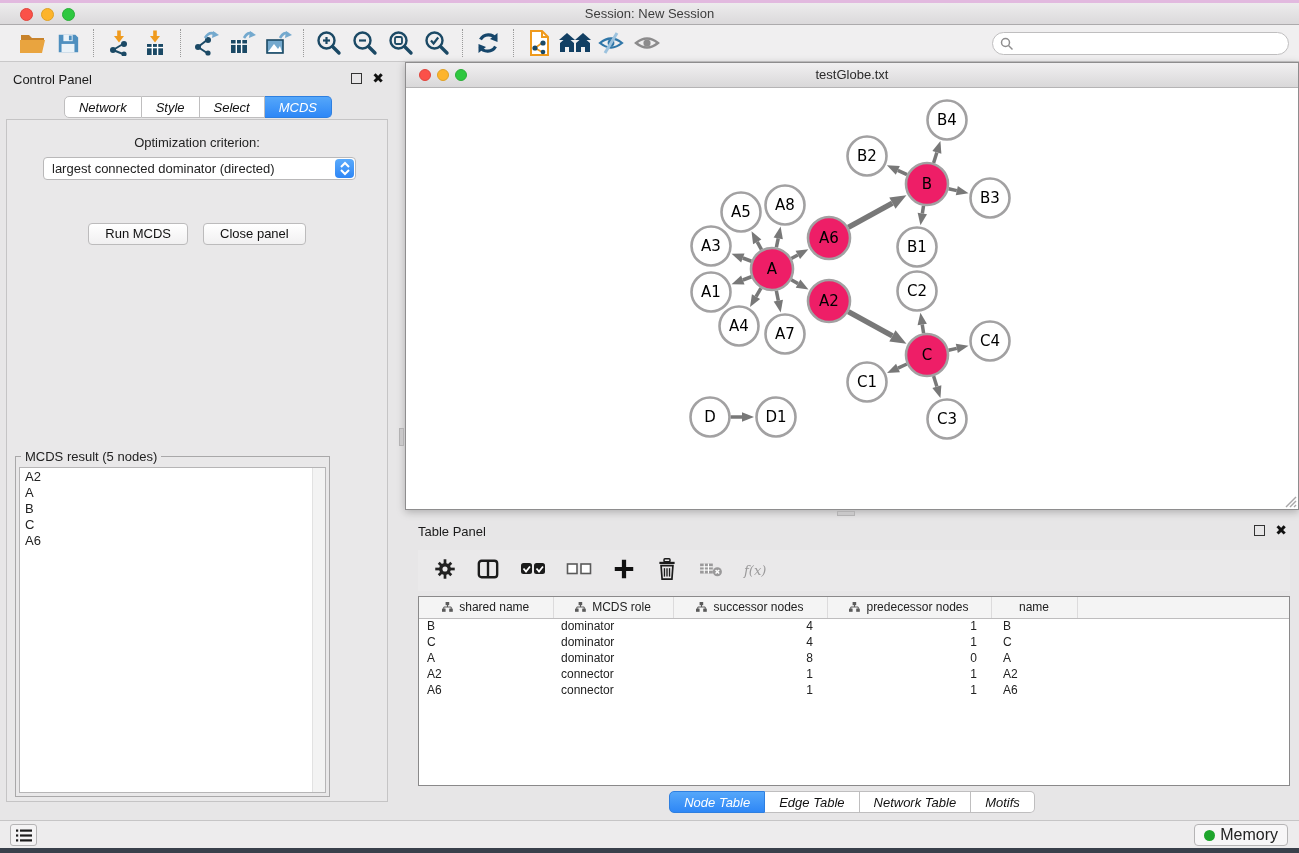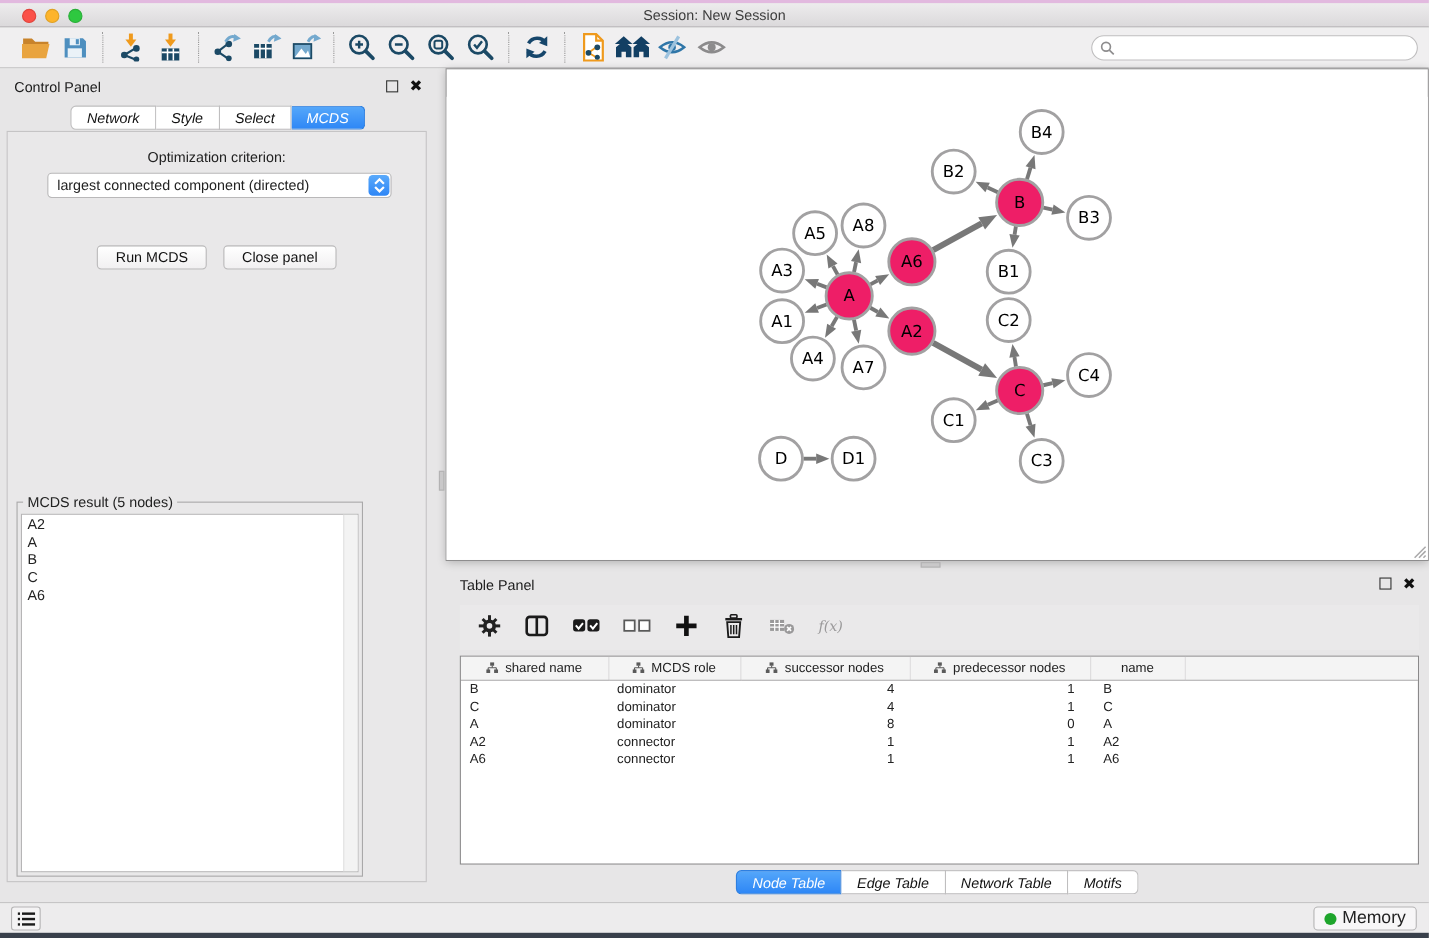--- a/index.html
+++ b/index.html
@@ -288,21 +288,21 @@
   </div>
   <div id="cp-tabs" class="seg-row">
       <span class="seg-btn">Network</span>
       <span class="seg-btn">Style</span>
       <span class="seg-btn">Select</span>
       <span class="seg-btn sel">MCDS</span>
     </div>
   <div id="cp-content">
     <div id="criterion-label">Optimization criterion:</div>
     <div id="criterion-select">
-      <span class="sel-text">largest connected component (directed)</span>
+      <span class="sel-text">largest connected dominator (directed)</span>
       <span class="stepper">
         <svg width="14" height="15" viewBox="0 0 14 15">
             <polyline points="3,6 7,2 11,6" fill="none" stroke="#fff" stroke-width="2"></polyline>
             <polyline points="3,9 7,13 11,9" fill="none" stroke="#fff" stroke-width="2"></polyline>
           </svg>
       </span>
     </div>
     <div class="btn-row">
       <span class="mac-btn">Run MCDS</span>
       <span class="mac-btn">Close panel</span>
@@ -317,20 +317,28 @@
             <div class="li">C</div>
             <div class="li">A6</div>
           </div>
         <div id="result-scroll"></div>
       </div>
     </div>
   </div>
 </div>
 
 <div id="network-window" class="abs">
+  <div id="nw-titlebar">
+    <div id="nw-lights">
+      <span class="light red"></span>
+      <span class="light yel"></span>
+      <span class="light grn"></span>
+    </div>
+    <div class="title">testGlobe.txt</div>
+  </div>
   <div id="nw-canvas">
     <svg width="892" height="420" viewBox="0 0 892 420">
         <line x1="355.48901716798036" y1="161.67335414757676" x2="351.2442461949394" y2="153.86845268101774" stroke="#787878" stroke-width="3.5"></line>
         <polygon points="345.51098283201964,143.32664585242324 355.3950826336985,151.61098023186807 347.09340975618034,156.12592513016742" fill="#787878"></polygon>
         <line x1="370.3793183343823" y1="159.44027896919482" x2="372.23196257413645" y2="150.31956886578982" stroke="#787878" stroke-width="3.5"></line>
         <polygon points="374.6206816656177,138.55972103080518 376.86240265916166,151.26012700806055 367.60152248911123,149.3790107235191" fill="#787878"></polygon>
         <line x1="345.4146596993366" y1="173.23831431286462" x2="336.8137077373889" y2="169.99533242557285" stroke="#787878" stroke-width="3.5"></line>
         <polygon points="325.5853403006634,165.76168568713538 338.48070614064864,165.57416274736218 335.1467093341291,174.41650210378353" fill="#787878"></polygon>
         <line x1="345.4146596993366" y1="188.76168568713538" x2="336.8137077373889" y2="192.00466757442715" stroke="#787878" stroke-width="3.5"></line>
         <polygon points="325.5853403006634,196.23831431286462 335.1467093341291,187.58349789621647 338.48070614064864,196.42583725263782" fill="#787878"></polygon>

